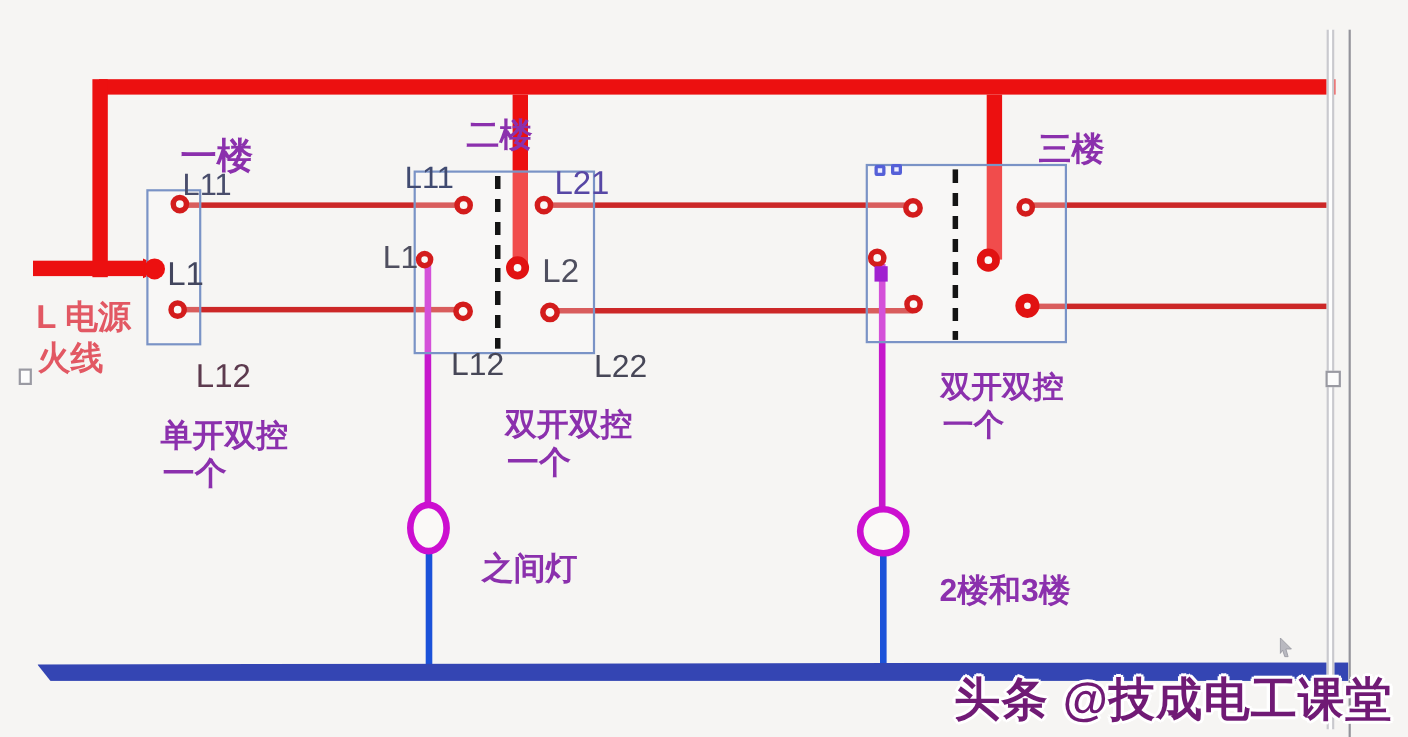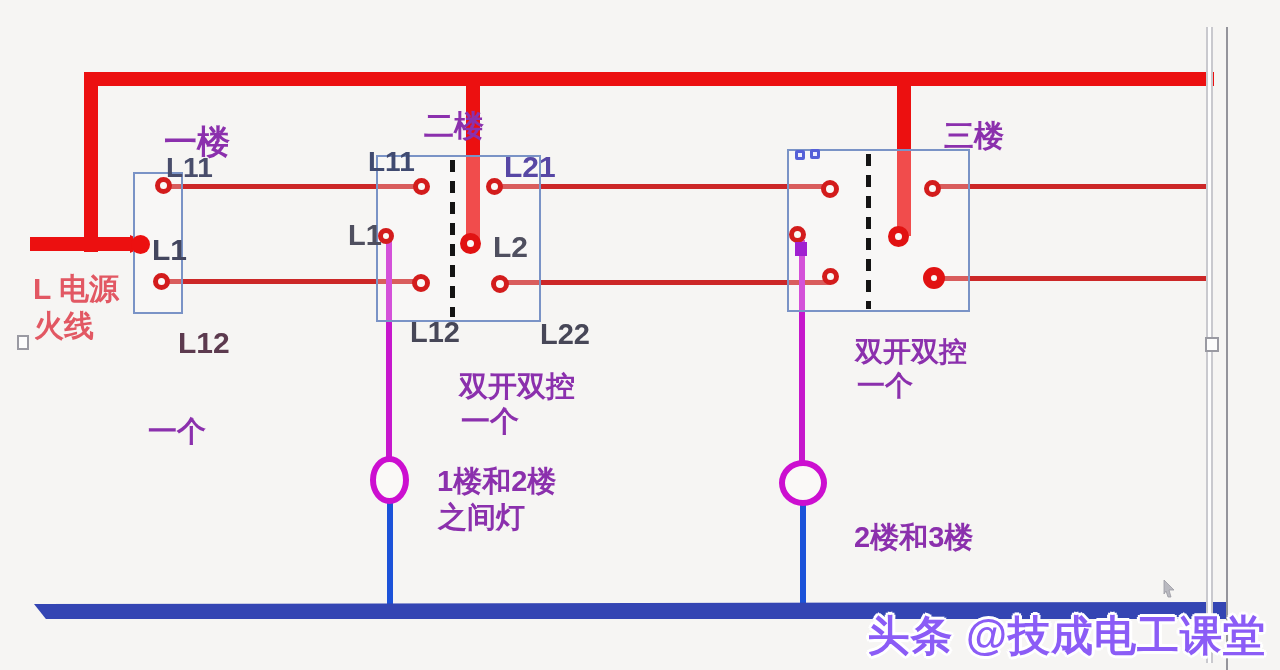--- a/index.html
+++ b/index.html
@@ -7,23 +7,23 @@
          font-family:"Liberation Sans","DejaVu Sans",sans-serif;}
   .abs{position:absolute;}
   .wire{position:absolute;}
   .ring{position:absolute;border-radius:50%;background:#faf9f7;box-sizing:border-box;}
   .dot{position:absolute;border-radius:50%;box-sizing:border-box;}
   .box{position:absolute;border:2px solid #7a93c6;background:rgba(255,255,255,0.25);box-sizing:border-box;}
   .dash{position:absolute;width:5px;background:repeating-linear-gradient(180deg,#141414 0 12px,rgba(0,0,0,0) 12px 21px);}
   .lamp{position:absolute;border:6px solid #cc0fd0;border-radius:50%;background:#faf9f7;box-sizing:border-box;}
   .txt{position:absolute;white-space:nowrap;line-height:1.08;}
   .purple{color:#8b30ad;font-weight:bold;}
-  .tlabel{font-weight:bold;}
+  .tlabel{font-weight:normal;}
   .handle{position:absolute;background:#fcfcfc;border:2px solid #9a9aa2;box-sizing:border-box;}
-  .wm{position:absolute;font-weight:bold;color:#8b5cf6;letter-spacing:1px;
+  .wm{position:absolute;font-weight:bold;color:#701a75;letter-spacing:1px;
       text-shadow:-2px -2px 0 #fff,2px -2px 0 #fff,-2px 2px 0 #fff,2px 2px 0 #fff,
                   0 -3px 0 #fff,0 3px 0 #fff,-3px 0 0 #fff,3px 0 0 #fff;}
   .arrowhead{position:absolute;width:0;height:0;border-top:9px solid transparent;
              border-bottom:9px solid transparent;border-left:20px solid #ec1010;}
   .bluechip{position:absolute;width:10px;height:10px;border:3px solid #5560d8;background:#eef;box-sizing:border-box;border-radius:2px;}
 </style>
 </head>
 <body>
 
 <div class="stage">
@@ -91,38 +91,38 @@
   <div class="handle" style="left:17px;top:335px;width:12px;height:15px;"></div>
   <div class="handle" style="left:1205px;top:337px;width:14px;height:15px;"></div>
   <svg class="abs" style="left:1162px;top:580px;" width="14" height="18" viewBox="0 0 14 18">
     <polygon points="2,0 12,10 7,10 9,17 6,17 4,11 2,14" fill="#b9b9c0" stroke="#9a9aa2" stroke-width="0.8"></polygon>
   </svg>
 
   <div class="txt purple" style="left:164px;top:124px;font-size:33px;">一楼</div>
   <div class="txt tlabel" style="left:166px;top:153px;font-size:28px;color:#494d6b;">L11</div>
   <div class="txt tlabel" style="left:152px;top:234px;font-size:30px;color:#43465e;">L1</div>
   <div class="txt tlabel" style="left:178px;top:327px;font-size:30px;color:#5c3a4e;">L12</div>
+  <div class="txt purple" style="left:146px;top:381px;font-size:29px;">单开双控</div>
   <div class="txt purple" style="left:148px;top:416px;font-size:29px;">一个</div>
 
-  <div class="txt purple" style="left:424px;top:110px;font-size:30px;">二楼</div>
+  <div class="txt purple" style="left:424px;top:110px;font-size:30px;font-family:Liberation Mono, monospace;">二楼</div>
   <div class="txt tlabel" style="left:368px;top:147px;font-size:28px;color:#404a70;">L11</div>
   <div class="txt tlabel" style="left:504px;top:151px;font-size:30px;color:#5747a5;">L21</div>
   <div class="txt tlabel" style="left:348px;top:220px;font-size:29px;color:#4f4f5f;">L1</div>
   <div class="txt tlabel" style="left:493px;top:231px;font-size:30px;color:#4f4f5f;">L2</div>
   <div class="txt tlabel" style="left:410px;top:317px;font-size:29px;color:#474757;">L12</div>
   <div class="txt tlabel" style="left:540px;top:319px;font-size:29px;color:#474757;">L22</div>
   <div class="txt purple" style="left:459px;top:371px;font-size:29px;">双开双控</div>
   <div class="txt purple" style="left:461px;top:406px;font-size:29px;">一个</div>
 
   <div class="txt purple" style="left:944px;top:120px;font-size:30px;">三楼</div>
   <div class="txt purple" style="left:855px;top:337px;font-size:28px;">双开双控</div>
   <div class="txt purple" style="left:857px;top:371px;font-size:28px;">一个</div>
 
   <div class="txt" style="left:33px;top:273px;font-size:30px;font-weight:bold;color:#e25863;">L 电源</div>
   <div class="txt" style="left:34px;top:310px;font-size:30px;font-weight:bold;color:#e25863;">火线</div>
 
-  <div class="txt purple" style="left:437px;top:466px;font-size:29px;">1楼和2楼</div>
   <div class="txt purple" style="left:438px;top:502px;font-size:29px;">之间灯</div>
   <div class="txt purple" style="left:854px;top:474px;font-size:29px;margin-top:48px;">2楼和3楼</div>
 
   <div class="wm" style="right:14px;top:608px;font-size:42px;">头条 @技成电工课堂</div>
 
 </div>
 
 </body></html>

